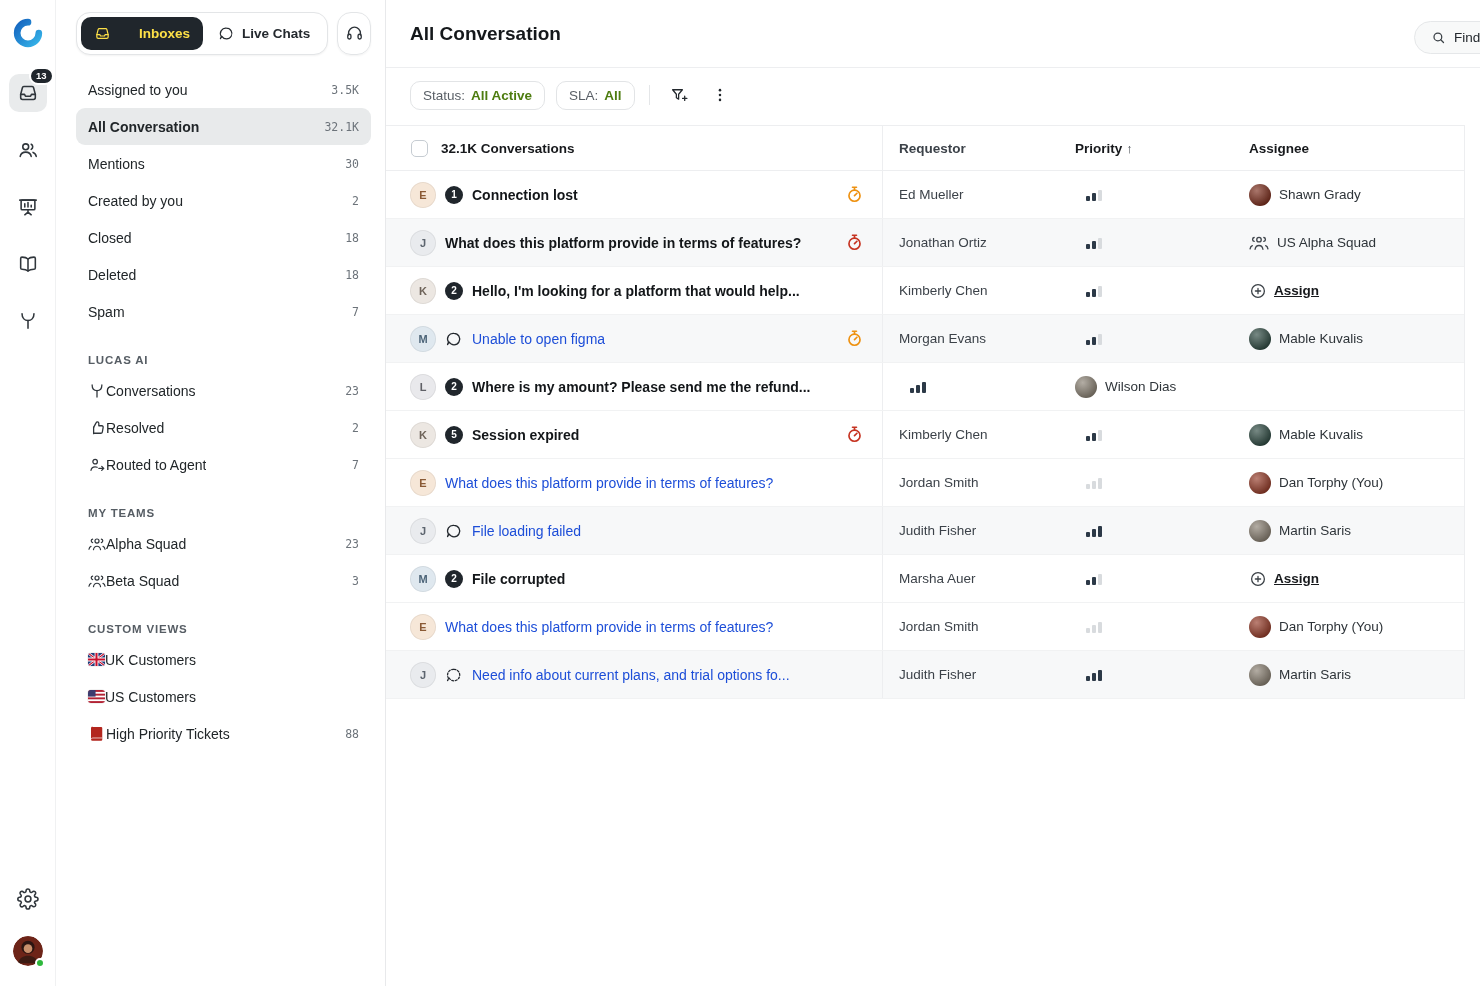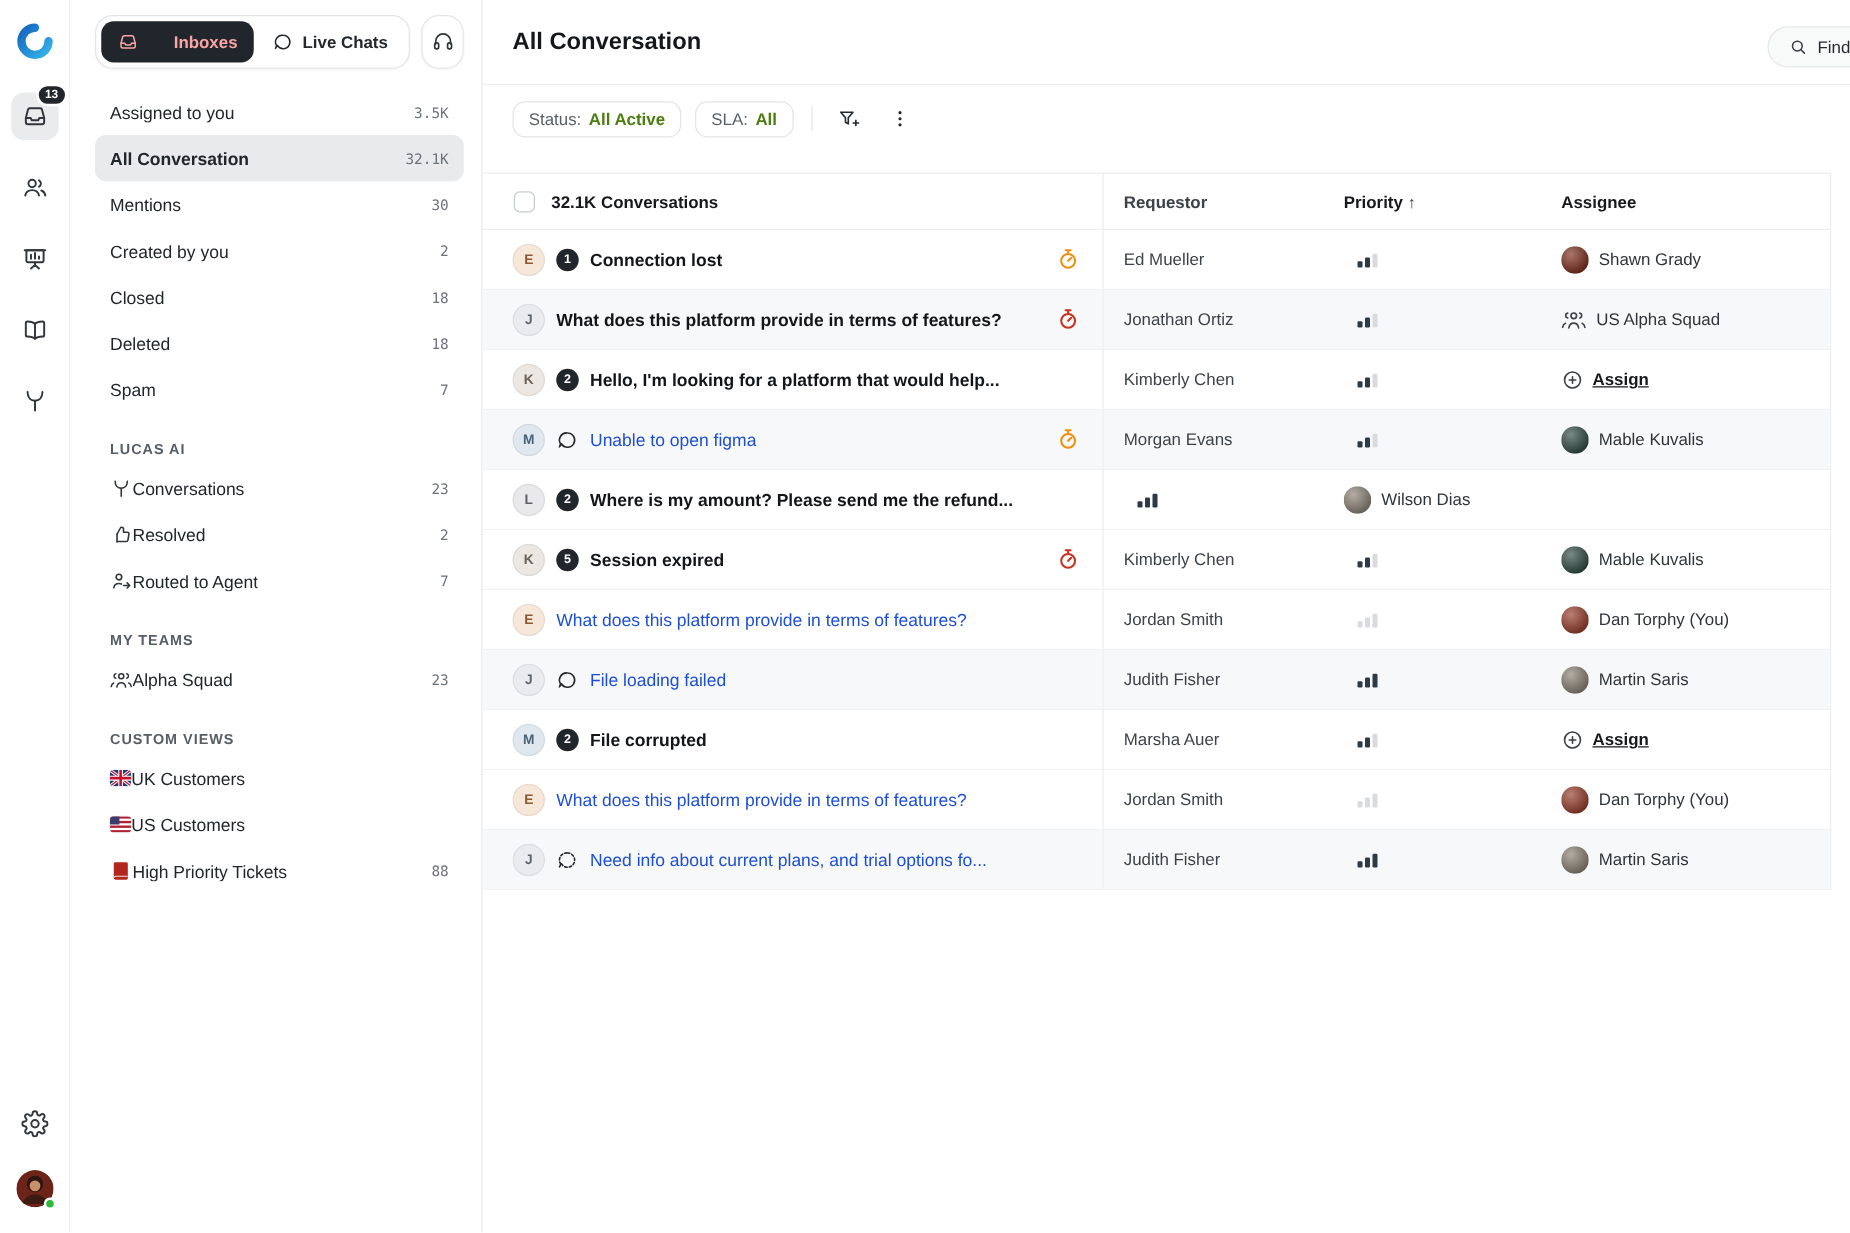--- a/index.html
+++ b/index.html
@@ -45,21 +45,21 @@
   .sb-top { display: flex; gap: 9px; margin-bottom: 16px; align-items: stretch; }
   .seg {
     display: flex; border: 1px solid #e3e5e7; border-radius: 14px; padding: 4px; gap: 2px;
     background: #fff; box-shadow: 0 1px 2px rgba(0,0,0,.05);
   }
   .seg-tab {
     display: flex; align-items: center; gap: 7px; padding: 8px 13px; border-radius: 10px;
     font-size: 13.5px; font-weight: 700; color: #24292e; cursor: pointer; white-space: nowrap;
   }
   .seg-tab .ic { width: 17px; height: 17px; }
-  .seg-tab.active { background: var(--accent-dark, #20262c); color: #fca5a5; gap: 28px; }
+  .seg-tab.active { background: var(--accent-dark, #20262c); color: #fde047; gap: 28px; }
   .headset-btn {
     width: 52px; border: 1px solid #e3e5e7; border-radius: 14px; display: flex;
     align-items: center; justify-content: center; color: #2e343a;
     box-shadow: 0 1px 2px rgba(0,0,0,.05); cursor: pointer;
   }
   .headset-btn .ic { width: 19px; height: 19px; }
 
   .sb-item {
     display: flex; align-items: center; height: 37px; padding: 0 12px; border-radius: 9px;
     font-size: 14px; color: #212629; cursor: pointer; 
@@ -97,21 +97,21 @@
   .filter-pill {
     display: flex; align-items: center; gap: 6px; border: 1px solid #e2e4e6; border-radius: 10px;
     padding: 6px 12px; font-size: 13.5px; cursor: pointer; background: #fff;
   }
   .fp-label { color: #595f66; }
   .fp-value { color: #4d7c0f; font-weight: 700; }
   .vdiv { width: 1px; height: 20px; background: #e4e6e8; margin: 0 3px; }
   .icon-btn { width: 30px; height: 30px; border-radius: 8px; display: flex; align-items: center; justify-content: center; color: #23282d; cursor: pointer; }
   .icon-btn .ic { width: 18px; height: 18px; }
 
-  .table { margin-top: 28px; width: 1079px; border-right: 1px solid #edeef0; }
+  .table { margin-top: 15px; width: 1079px; border-right: 1px solid #edeef0; }
   .grid-row { display: grid; grid-template-columns: 497px 176px 174px 1fr; align-items: center; }
   .thead { height: 46px; border-top: 1px solid #edeef0; border-bottom: 1px solid #edeef0; font-size: 13.5px; color: #17191c; font-weight: 700; }
   .thead > .cell, .trow > .cell { height: 100%; display: flex; align-items: center; }
   .th-conv { gap: 13px; padding: 0 18px 0 25px; border-right: 1px solid #edeef0; }
   .checkbox { width: 17px; height: 17px; border: 1.5px solid #c6ccd2; border-radius: 5px; background: #fff; flex: none; cursor: pointer; }
   .c-req { padding-left: 16px; }
   .c-pri-h { padding-left: 16px; gap: 4px; }
   .sort-arrow { font-size: 13px; color: #3f454c; font-weight: 400; }
   .c-asg-h { padding-left: 16px; }
 
@@ -337,20 +337,32 @@
               <svg viewBox="0 0 24 24" fill="none" stroke="currentColor" stroke-width="1.6" stroke-linecap="round" stroke-linejoin="round">
                 <circle cx="12" cy="8" r="2.7"></circle>
                 <path d="M7.3 19.5c.5-2.9 2.3-4.5 4.7-4.5s4.2 1.6 4.7 4.5"></path>
                 <path d="M17.8 5.4a2.4 2.4 0 0 1 0 4.7M20 15.2c1.5.6 2.4 1.9 2.7 3.8"></path>
                 <path d="M6.2 5.4a2.4 2.4 0 0 0 0 4.7M4 15.2c-1.5.6-2.4 1.9-2.7 3.8"></path>
               </svg>
             </span>
             <span class="sb-label">Alpha Squad</span>
             <span class="sb-count">23</span>
           </div>
+          <div class="sb-item">
+            <span class="ic">
+              <svg viewBox="0 0 24 24" fill="none" stroke="currentColor" stroke-width="1.6" stroke-linecap="round" stroke-linejoin="round">
+                <circle cx="12" cy="8" r="2.7"></circle>
+                <path d="M7.3 19.5c.5-2.9 2.3-4.5 4.7-4.5s4.2 1.6 4.7 4.5"></path>
+                <path d="M17.8 5.4a2.4 2.4 0 0 1 0 4.7M20 15.2c1.5.6 2.4 1.9 2.7 3.8"></path>
+                <path d="M6.2 5.4a2.4 2.4 0 0 0 0 4.7M4 15.2c-1.5.6-2.4 1.9-2.7 3.8"></path>
+              </svg>
+            </span>
+            <span class="sb-label">Beta Squad</span>
+            <span class="sb-count">3</span>
+          </div>
         </div>
         <div class="sb-section">
           <div class="sb-sec-title">CUSTOM VIEWS</div>
           <div class="sb-item">
             <span class="ic flag">
               <svg viewBox="0 0 18 13" preserveAspectRatio="none">
                 <rect width="18" height="13" fill="#1f3b7a"></rect>
                 <path d="M0 0l18 13M18 0L0 13" stroke="#fff" stroke-width="2.6"></path>
                 <path d="M0 0l18 13M18 0L0 13" stroke="#c8102e" stroke-width="1.1"></path>
                 <path d="M9 0v13M0 6.5h18" stroke="#fff" stroke-width="4"></path>

